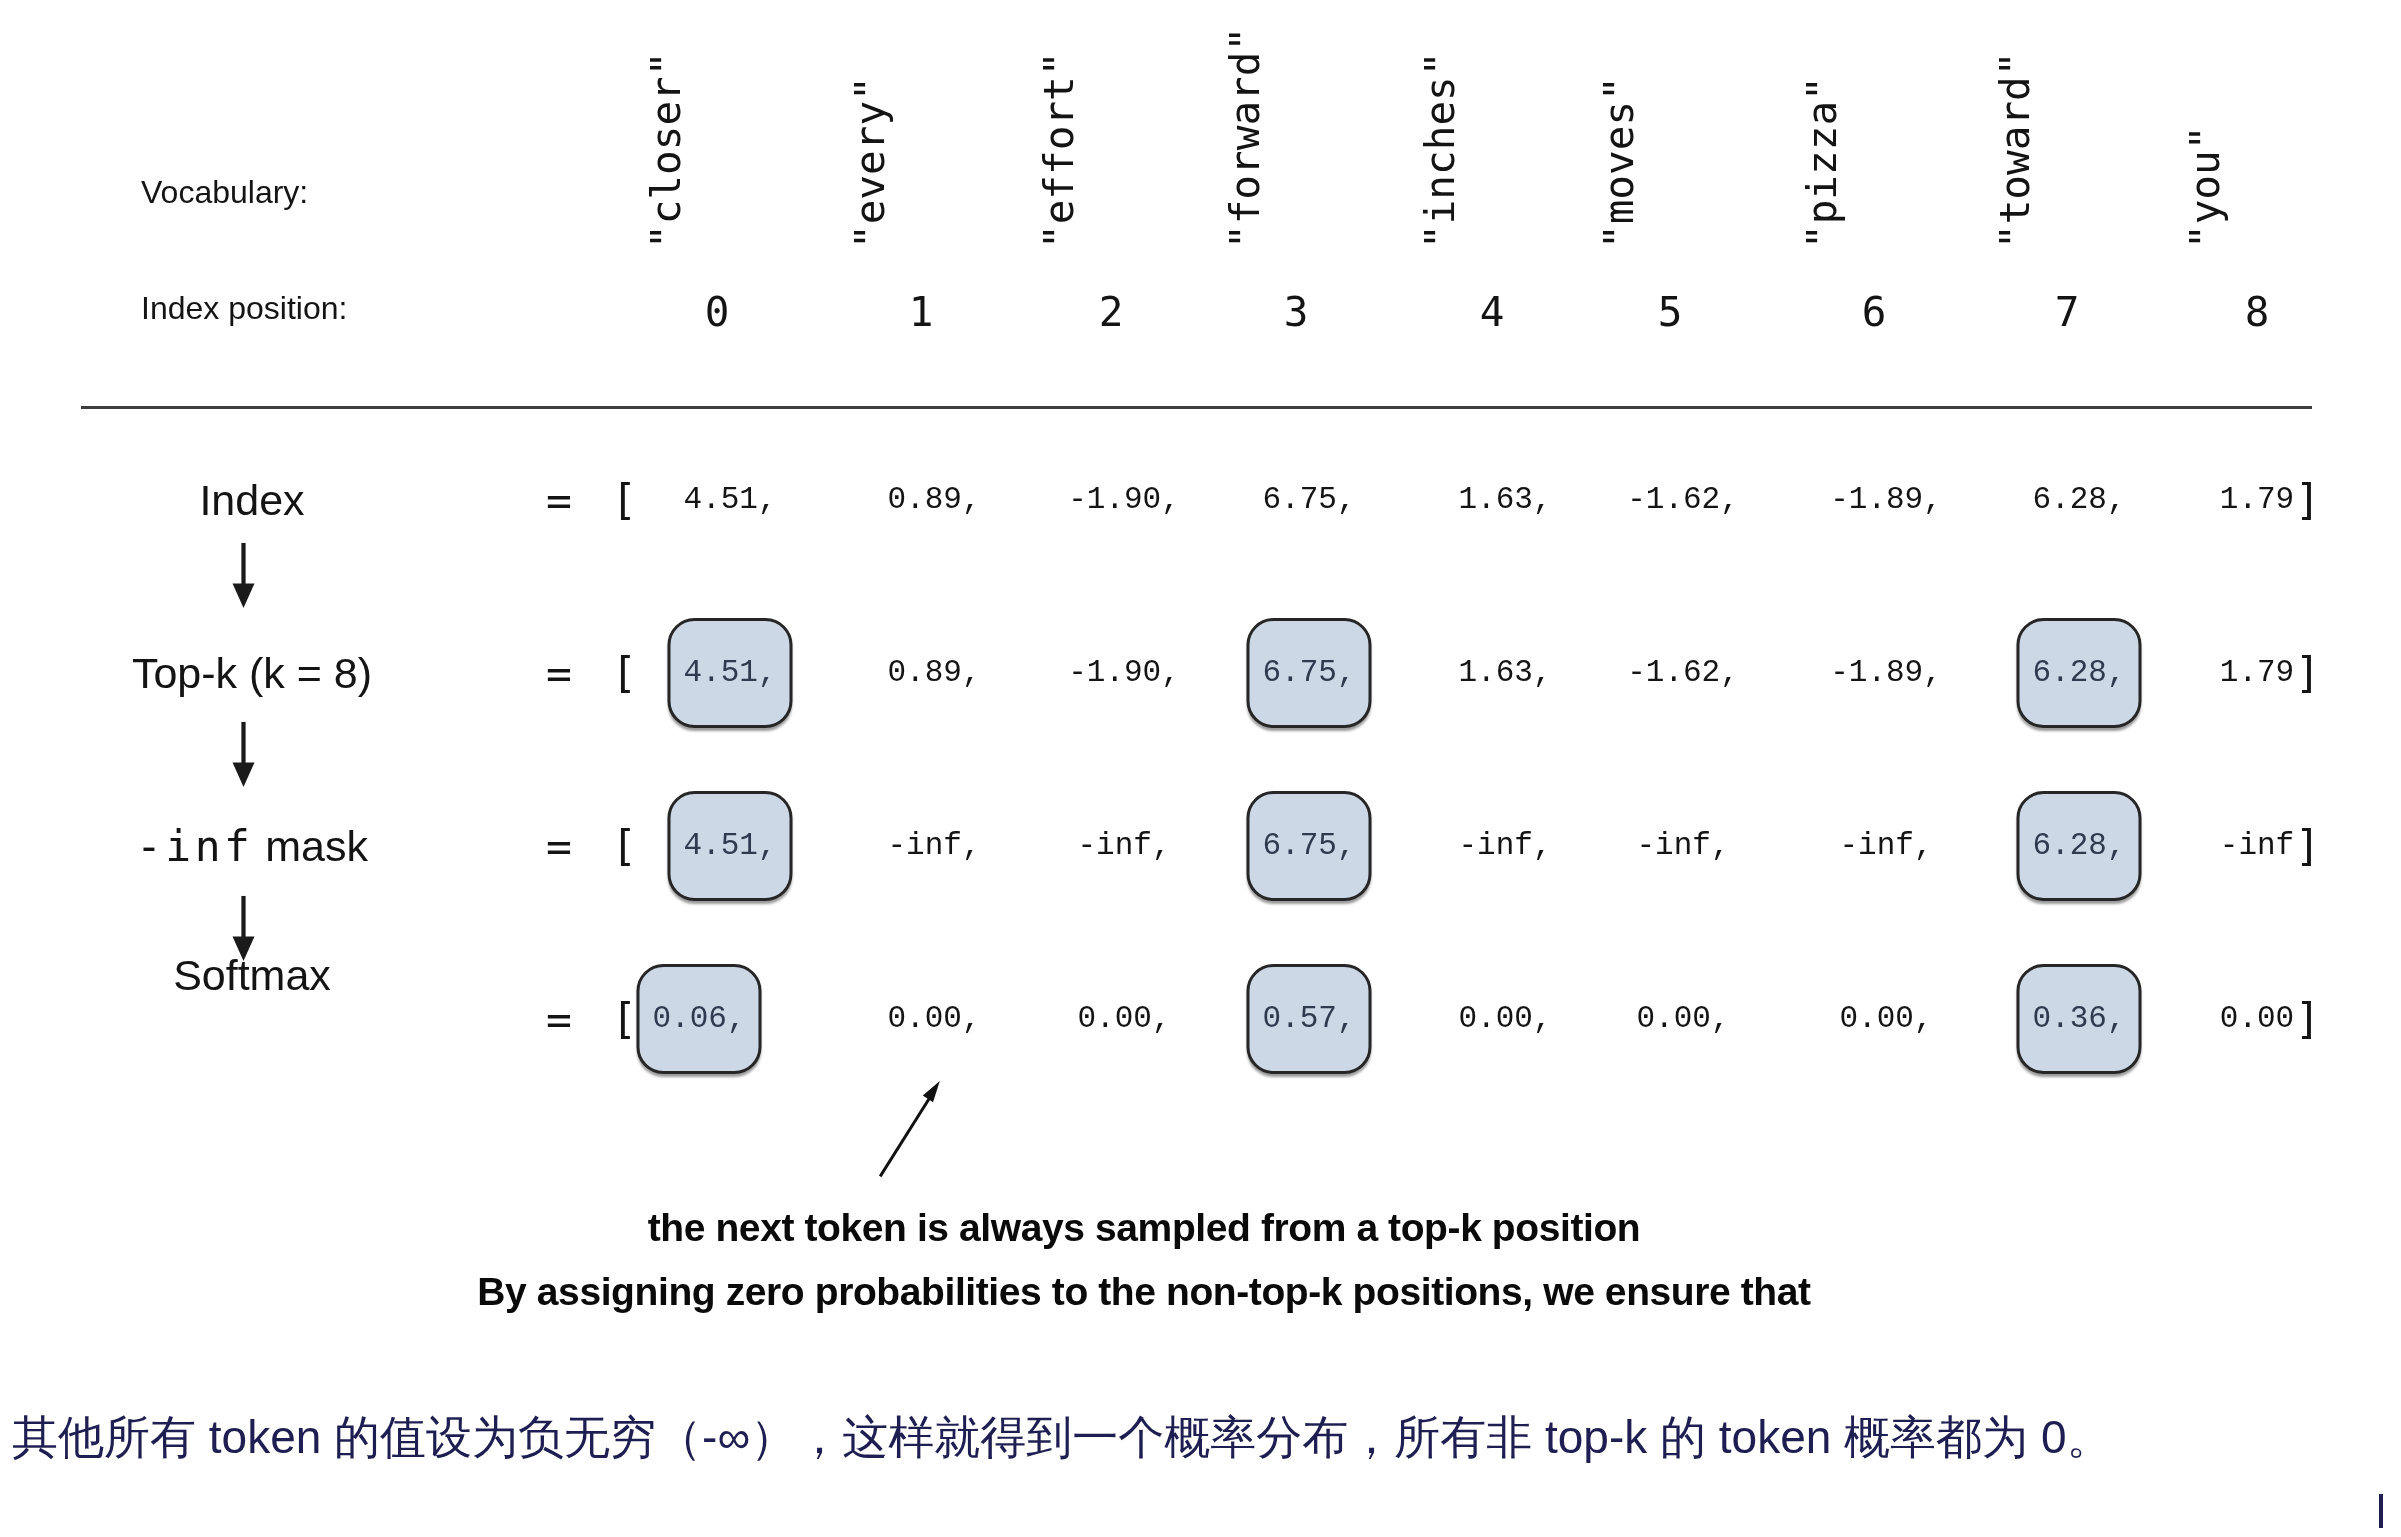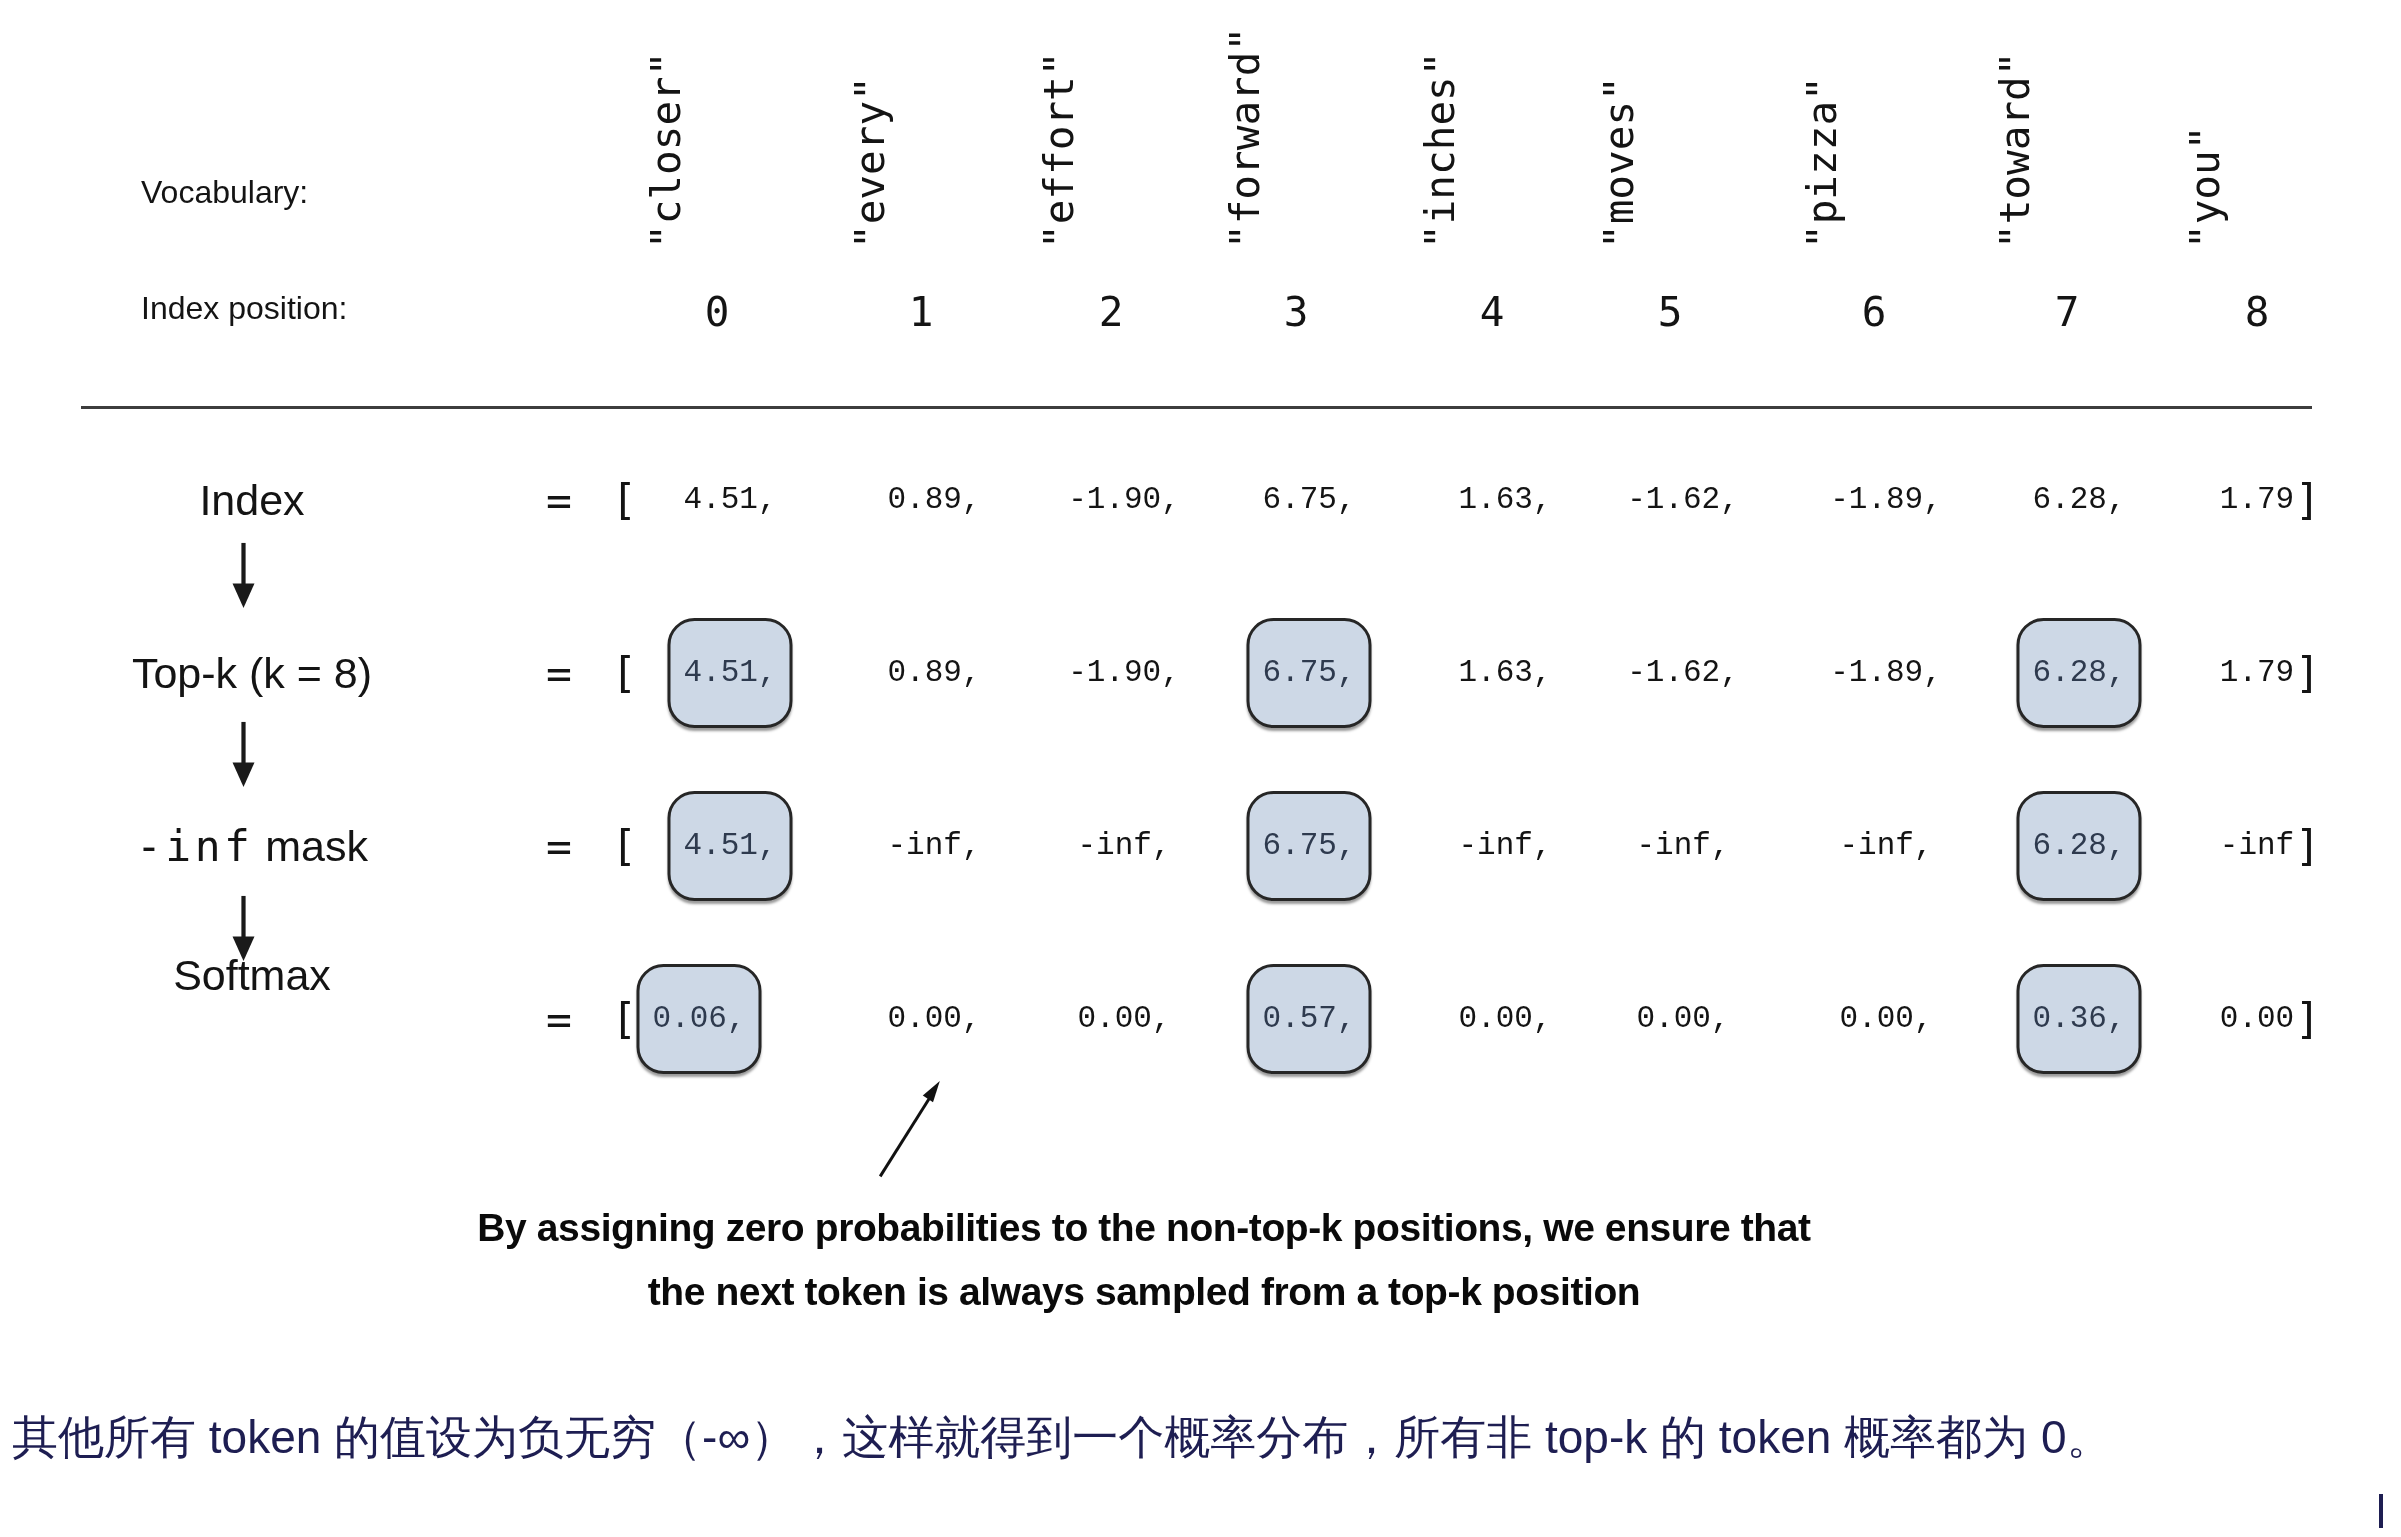--- a/index.html
+++ b/index.html
@@ -142,22 +142,22 @@
     <line x1="16" y1="2" x2="16" y2="52" stroke="#1a1a1a" stroke-width="5"></line>
     <polygon points="3,50 29,50 16,79" fill="#1a1a1a"></polygon>
   </svg>
 
   <svg id="annot-arrow" viewBox="0 0 110 135">
     <line x1="20" y1="126" x2="78" y2="34" stroke="#111111" stroke-width="3.5"></line>
     <polygon points="90,14 82,39 70,31" fill="#111111"></polygon>
   </svg>
 
   <div id="annotation">
+    <div>the next token is always sampled from a top-k position</div>
     <div>By assigning zero probabilities to the non-top-k positions, we ensure that</div>
-    <div>the next token is always sampled from a top-k position</div>
   </div>
 
   <div id="caption">
     <div>其他所有 token 的值设为负无穷（-∞），这样就得到一个概率分布，所有非 top-k 的 token 概率都为 0。</div>
   </div>
 
   <div id="cursor"></div>
 
 </div>
 

